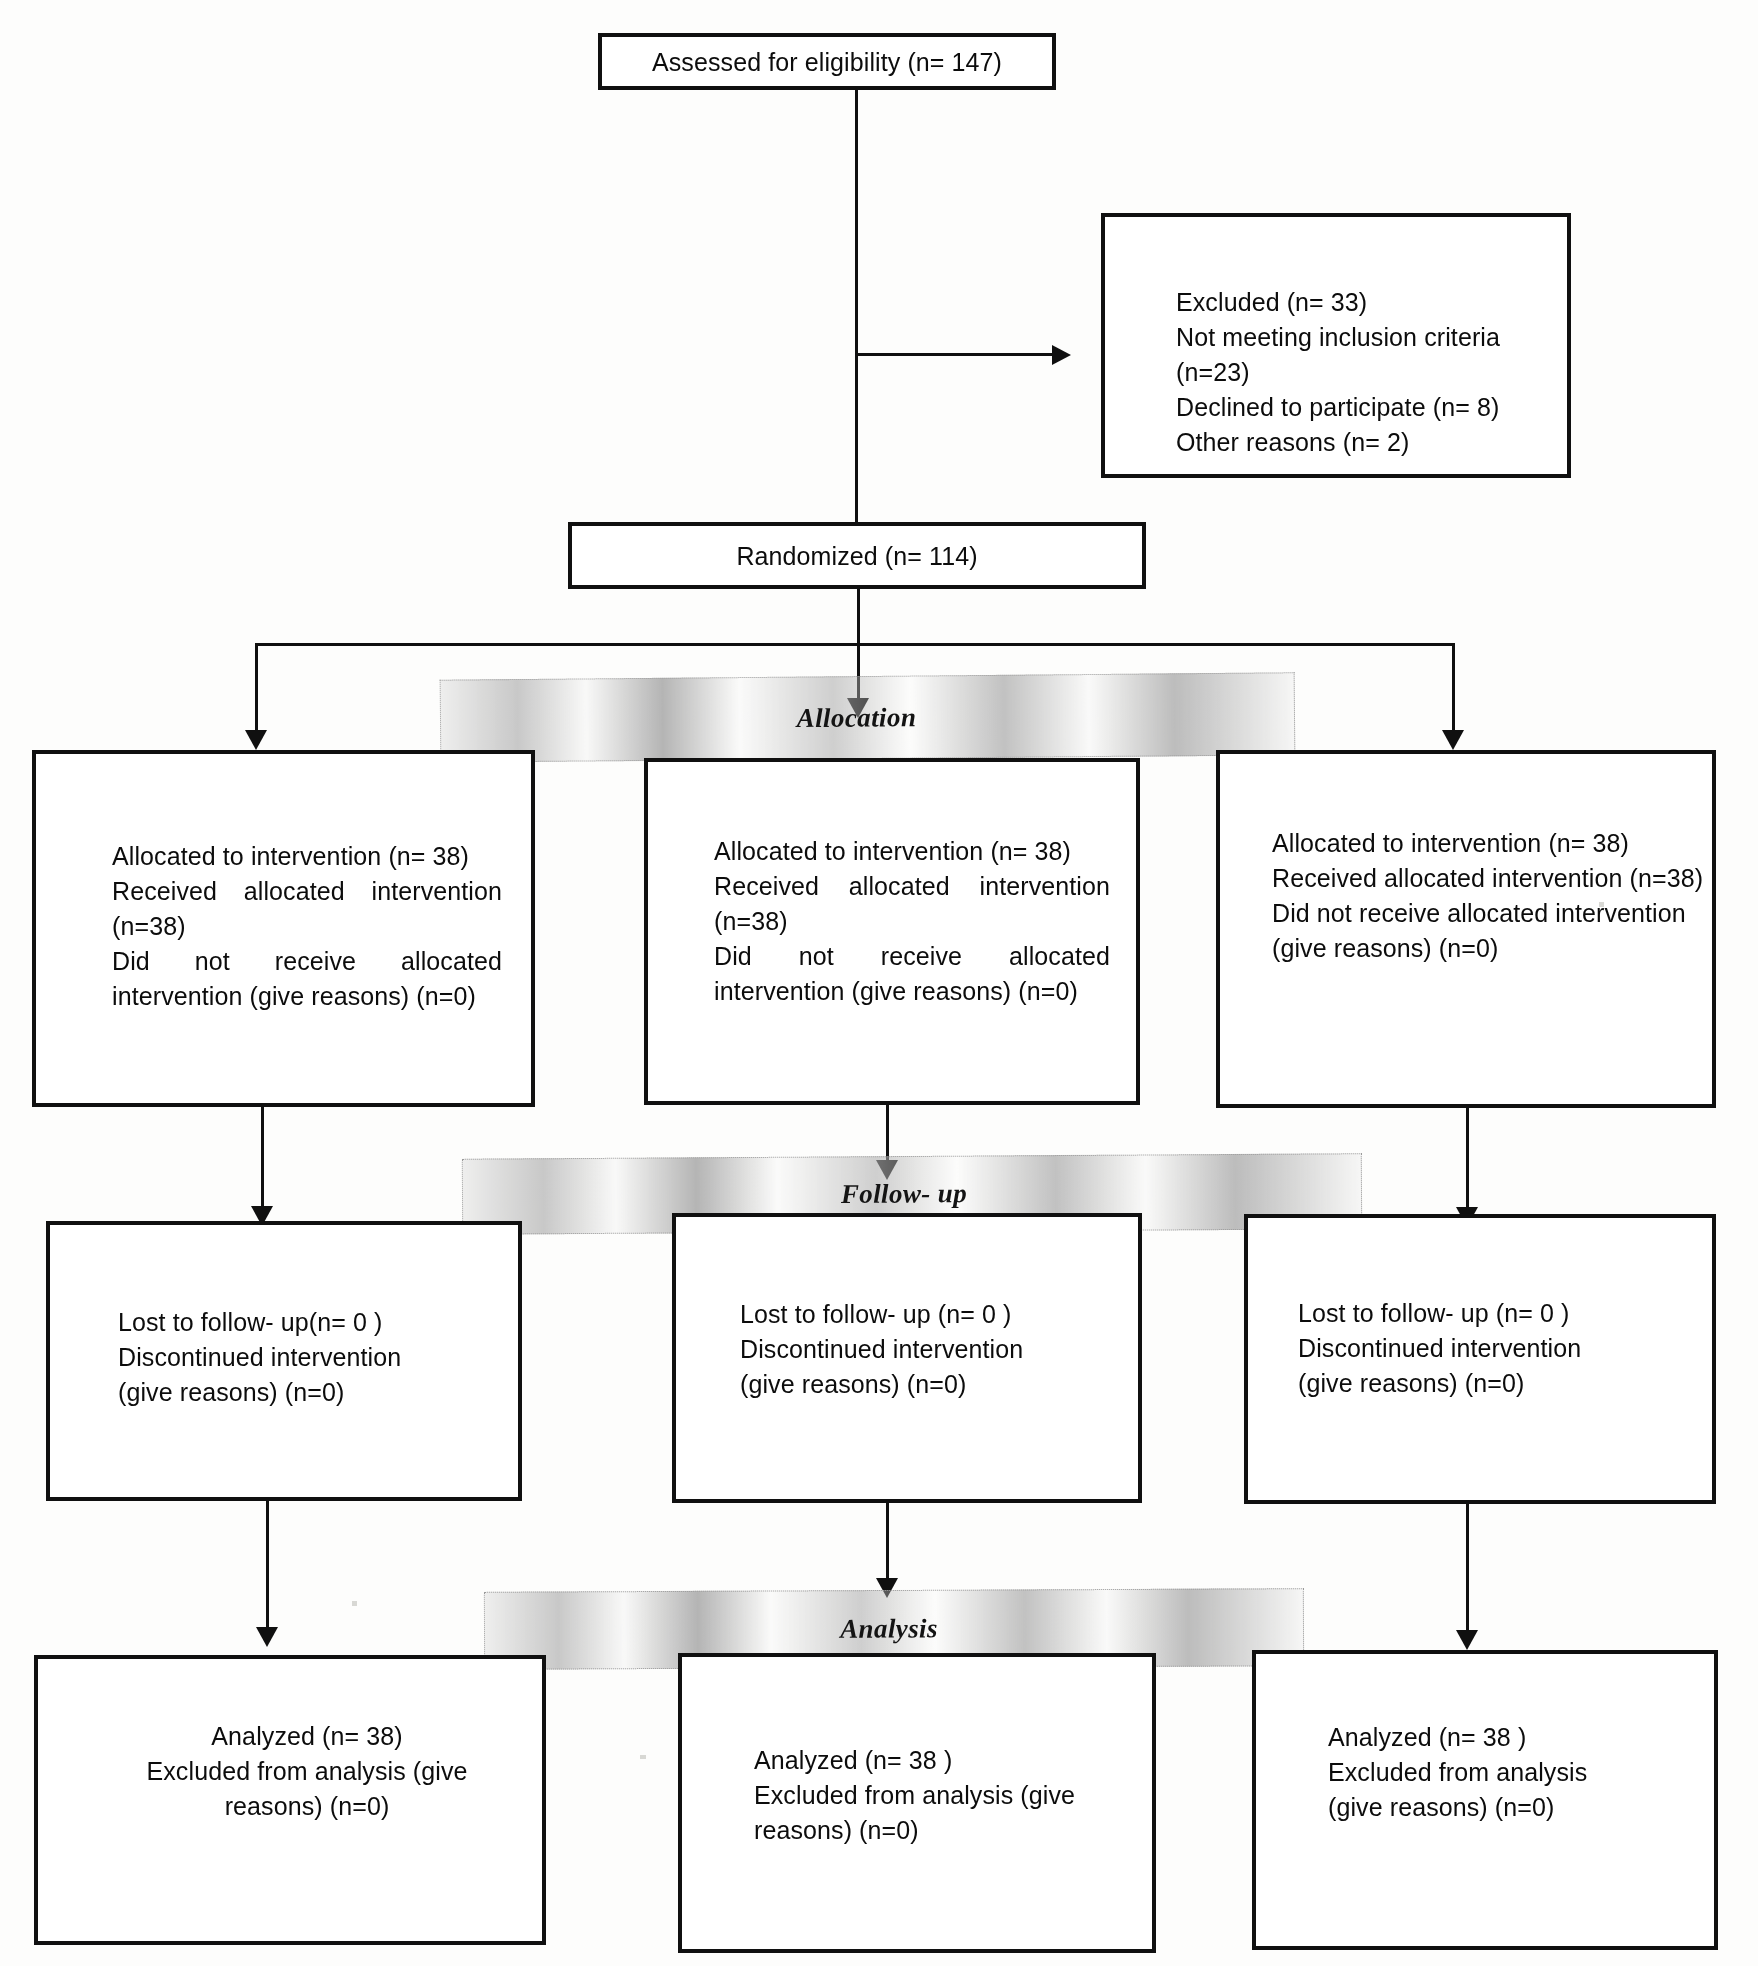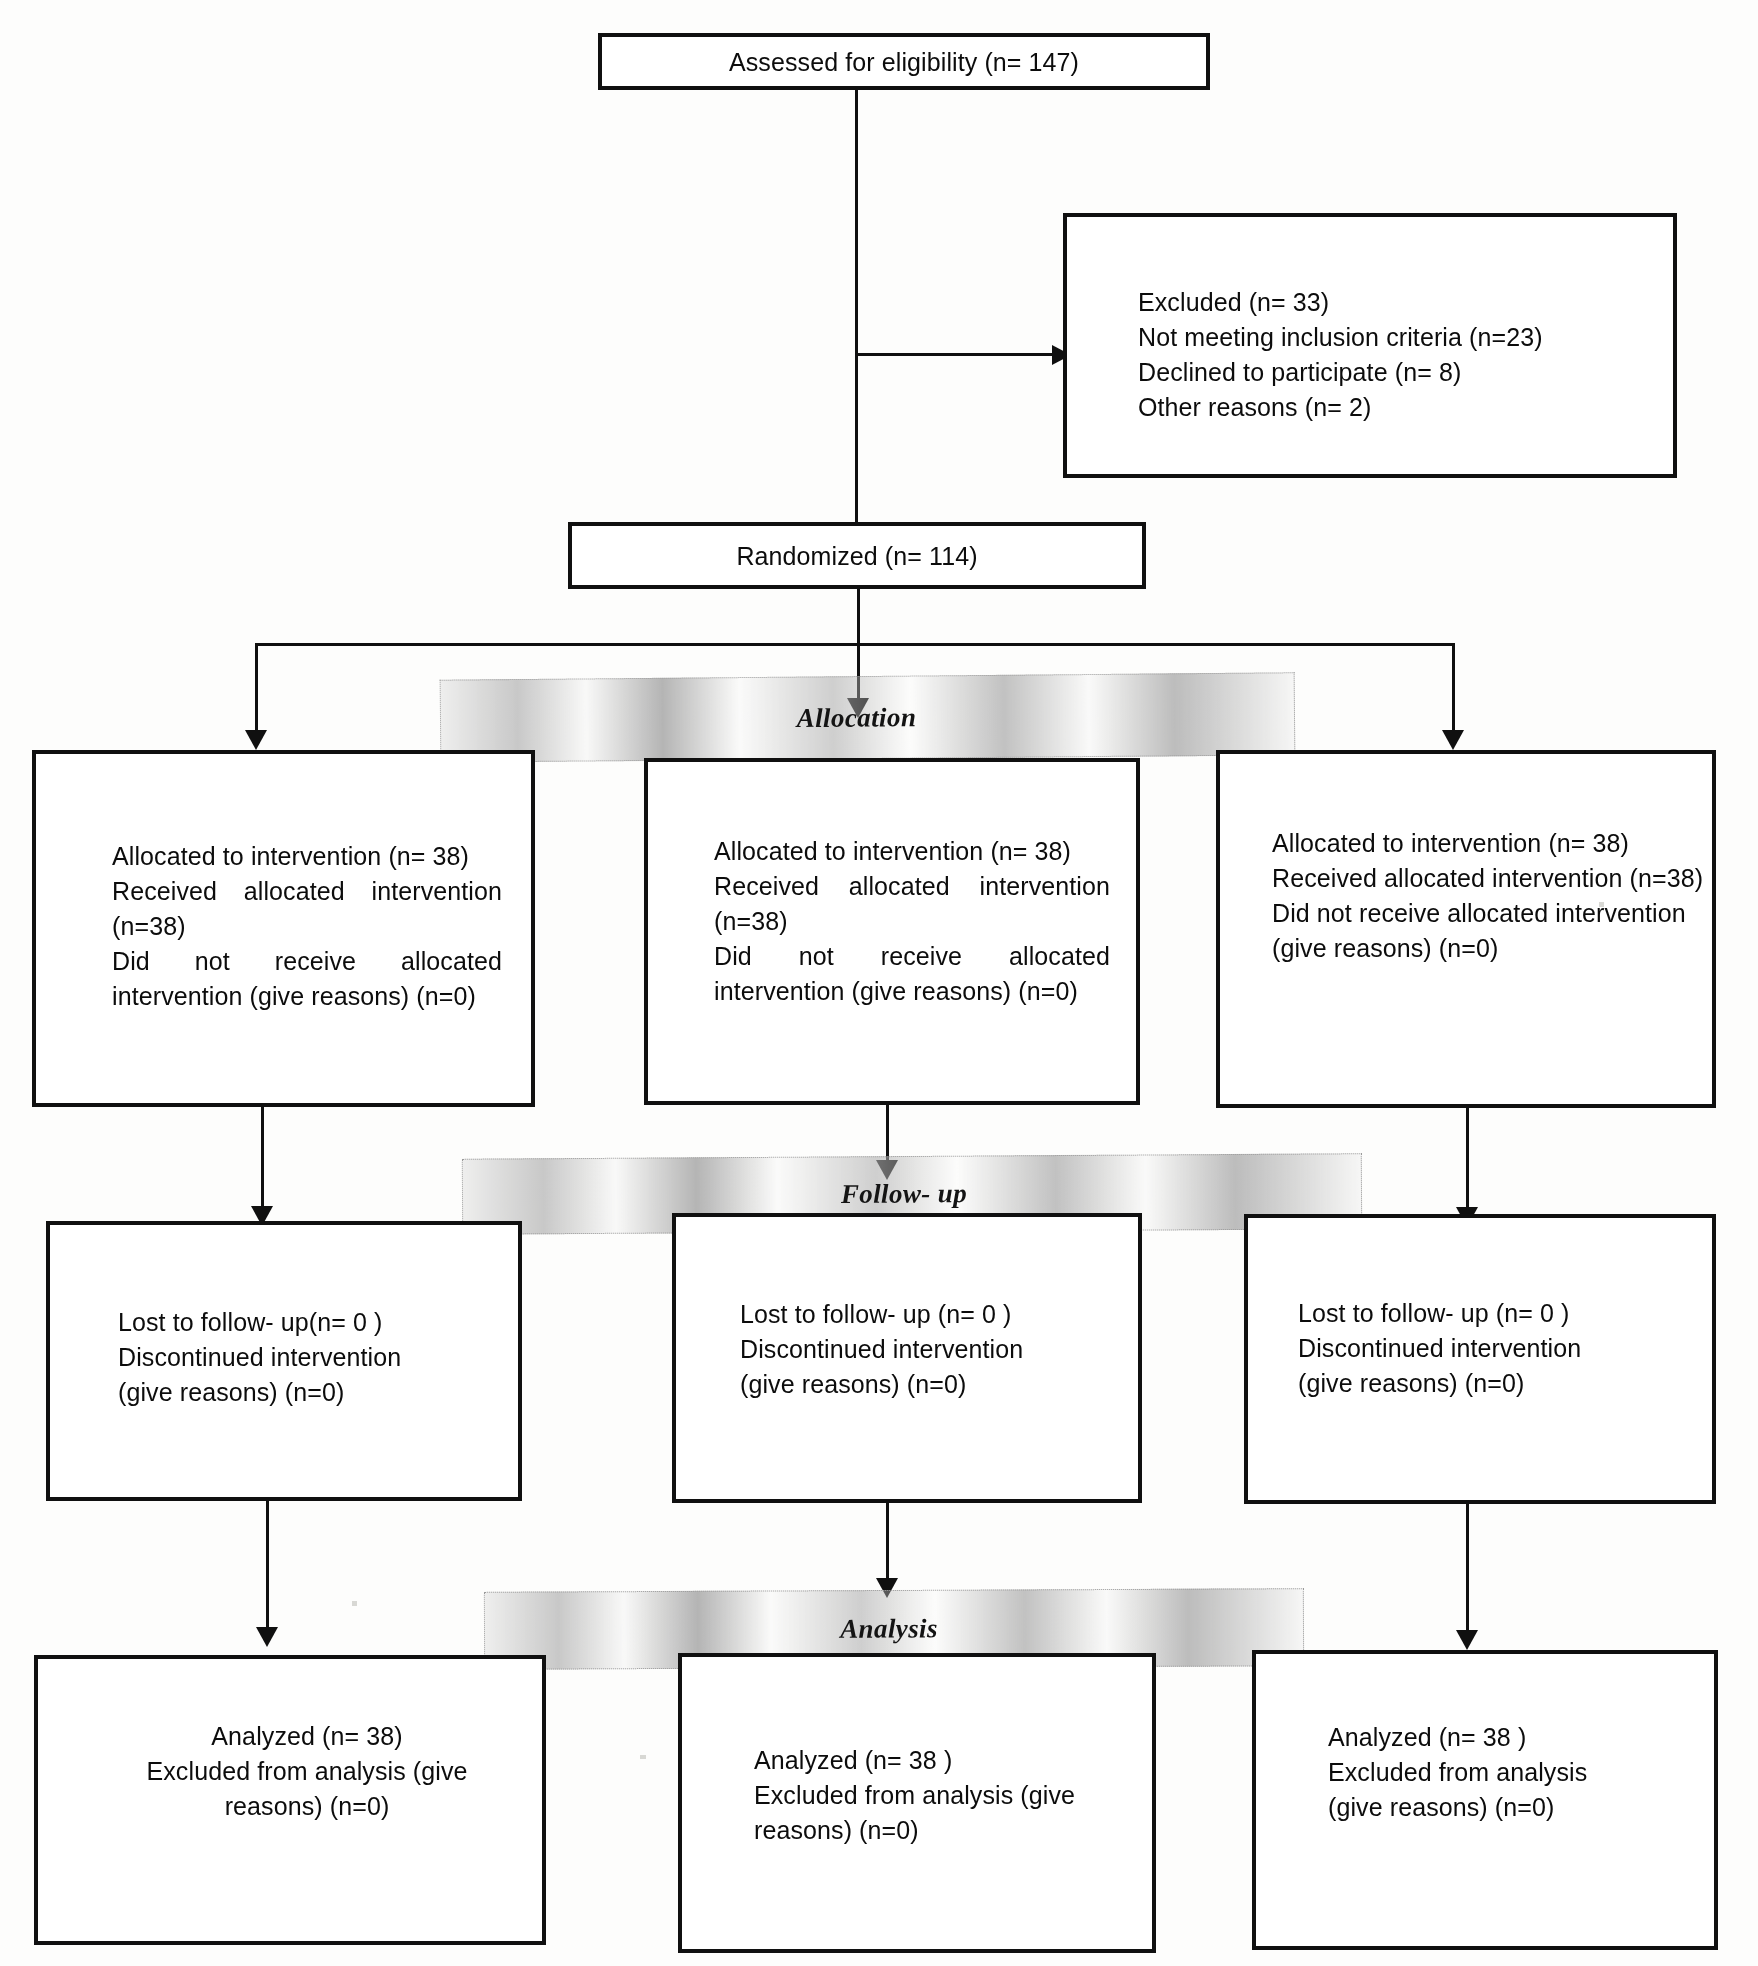--- a/index.html
+++ b/index.html
@@ -97,30 +97,30 @@
   }
 
   
   .speck{ position:absolute; background:#d8d8d4; }
 </style>
 </head>
 <body>
 
 <div id="sheet">
 
-  <div class="box centerbox" style="left:598px; top:33px; width:612px; height:57px;padding-left:48px;">
+  <div class="box centerbox" style="left:598px; top:33px; width:458px; height:57px;padding-left:48px;">
     <div class="txt">Assessed for eligibility (n= 147)</div>
   </div>
 
   <div class="vline" style="left:855px; top:90px; width:3px; height:435px;"></div>
 
   <div class="hline" style="left:857px; top:353px; width:200px; height:3px;"></div>
   <div class="arrow-right" style="left:1052px; top:345px;"></div>
 
-  <div class="box" style="left:1063px; top:213px; width:614px; height:265px;">
+  <div class="box" style="left:1101px; top:213px; width:470px; height:265px;">
     <div class="txt" style="top:68px; left:71px; right:18px; text-align:left;">Excluded (n= 33)
 Not meeting inclusion criteria (n=23)
 Declined to participate (n= 8)
 Other reasons (n= 2)</div>
   </div>
 
   <div class="box centerbox" style="left:568px; top:522px; width:578px; height:67px;">
     <div class="txt">Randomized (n= 114)</div>
   </div>
 

